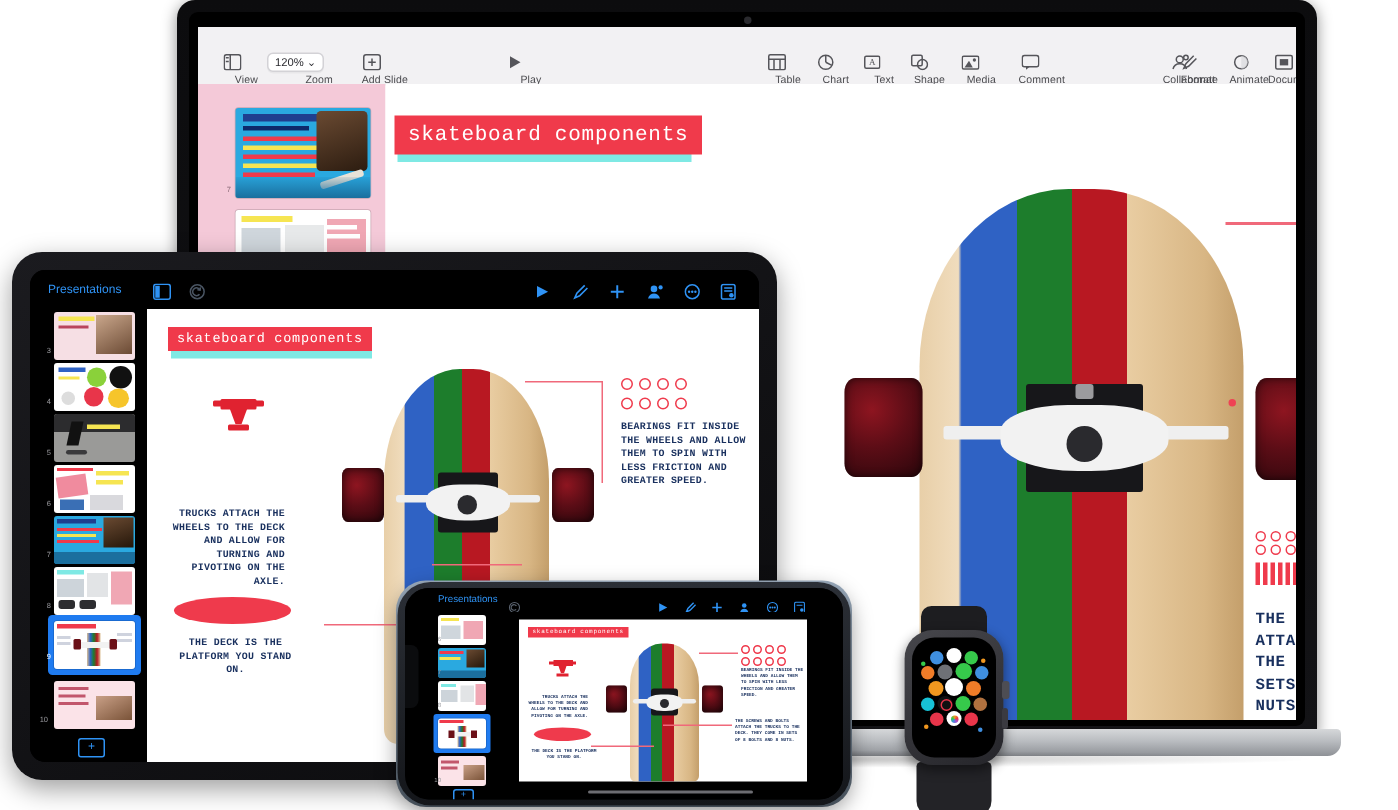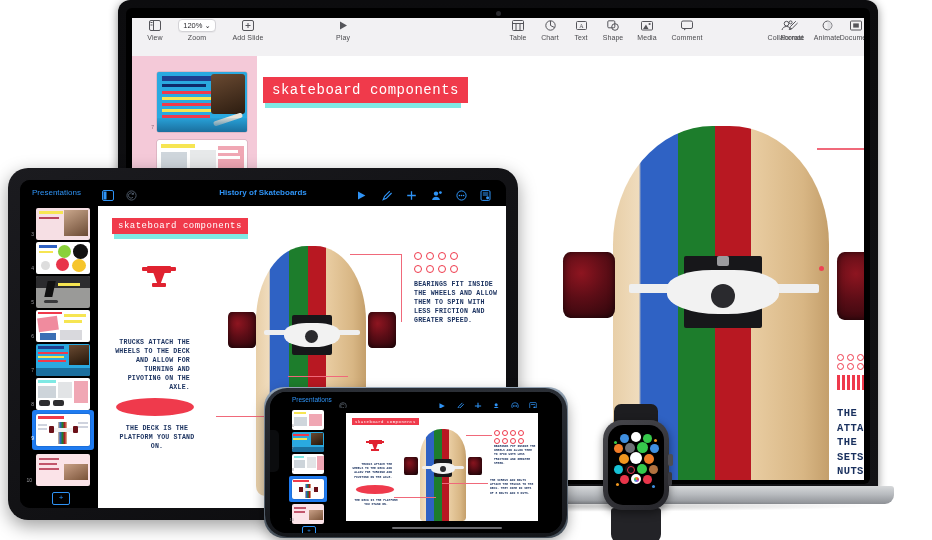--- a/index.html
+++ b/index.html
@@ -10,21 +10,21 @@
   .mac{position:absolute;left:118px;top:0px;width:760px;height:500px;}
   .mac-lid{position:absolute;left:0;top:0;width:760px;height:492px;
       background:linear-gradient(180deg,#0c0c0e 0%,#131316 100%);
       border-radius:12px 12px 6px 6px;
       box-shadow:0 2px 10px rgba(0,0,0,.45);}
   .mac-bezel{position:absolute;left:8px;top:8px;width:744px;height:476px;background:#000;border-radius:6px;}
   .mac-cam{position:absolute;left:50%;top:11px;width:5px;height:5px;margin-left:-2px;border-radius:50%;background:#2a2a2e;}
   .mac-screen{position:absolute;left:14px;top:18px;width:732px;height:462px;background:#fff;overflow:hidden;}
 
   .mac-toolbar{position:absolute;left:0;top:0;width:732px;height:38px;background:#f2f1f3;border-bottom:1px solid #dcdbde;}
-  .tb-item{position:absolute;top:0;text-align:center;color:#4a4a4e;font-size:7px;line-height:9px;}
+  .tb-item{position:absolute;top:16px;text-align:right;color:#4a4a4e;font-size:7px;line-height:9px;}
   .tb-ico{height:14px;display:flex;align-items:center;justify-content:center;color:#55555a;font-size:12px;}
   .tb-lbl{display:block;margin-top:1px;letter-spacing:.1px;}
   .zoom-pill{display:inline-flex;align-items:center;gap:2px;background:#fff;border:1px solid #d3d2d6;border-radius:4px;
       padding:1px 4px;font-size:7.5px;color:#2b2b30;box-shadow:0 1px 0 rgba(0,0,0,.04);}
 
   .mac-side{position:absolute;left:0;top:38px;width:125px;height:424px;background:#f4c9d8;overflow:hidden;}
   .mac-canvas{position:absolute;left:125px;top:38px;width:607px;height:424px;background:#fff;}
 
   
   .thumb{background:#fff;border-radius:2px;box-shadow:0 0 0 .5px rgba(0,0,0,.18);overflow:hidden;position:relative;}
@@ -357,21 +357,20 @@
               <rect x="1.5" y="1.5" width="3" height="8" fill="#2f93f5"></rect>
             </svg>
         </div>
         <div style="position:absolute;left:106px;top:7px;">
           <svg width="11" height="11" viewBox="0 0 11 11">
               <circle cx="5.5" cy="5.5" r="4.6" fill="none" stroke="#4a5563"></circle>
               <path d="M7.3 4.2 A2.6 2.6 0 1 0 7 7.2" fill="none" stroke="#4a5563"></path>
               <polyline points="7.6,2.6 7.4,4.4 5.6,4.2" fill="none" stroke="#4a5563"></polyline>
             </svg>
         </div>
-        <div class="ip-blue" style="position:absolute;left:0;right:0;top:8px;text-align:center;font-size:8px;font-weight:bold;">History of Skateboards</div>
         <div style="position:absolute;left:336px;top:7px;">
           <svg width="11" height="11" viewBox="0 0 11 11">
               <polygon points="2,1.6 9.4,5.5 2,9.4" fill="#2f93f5"></polygon>
             </svg>
         </div>
         <div style="position:absolute;left:361px;top:7px;">
           <svg width="11" height="11" viewBox="0 0 11 11">
               <path d="M8.8 1.2 L3.6 6.4 L2.2 9.6 L5.4 8.2 L10.6 3" fill="none" stroke="#2f93f5" stroke-width="1.1"></path>
             </svg>
         </div>

